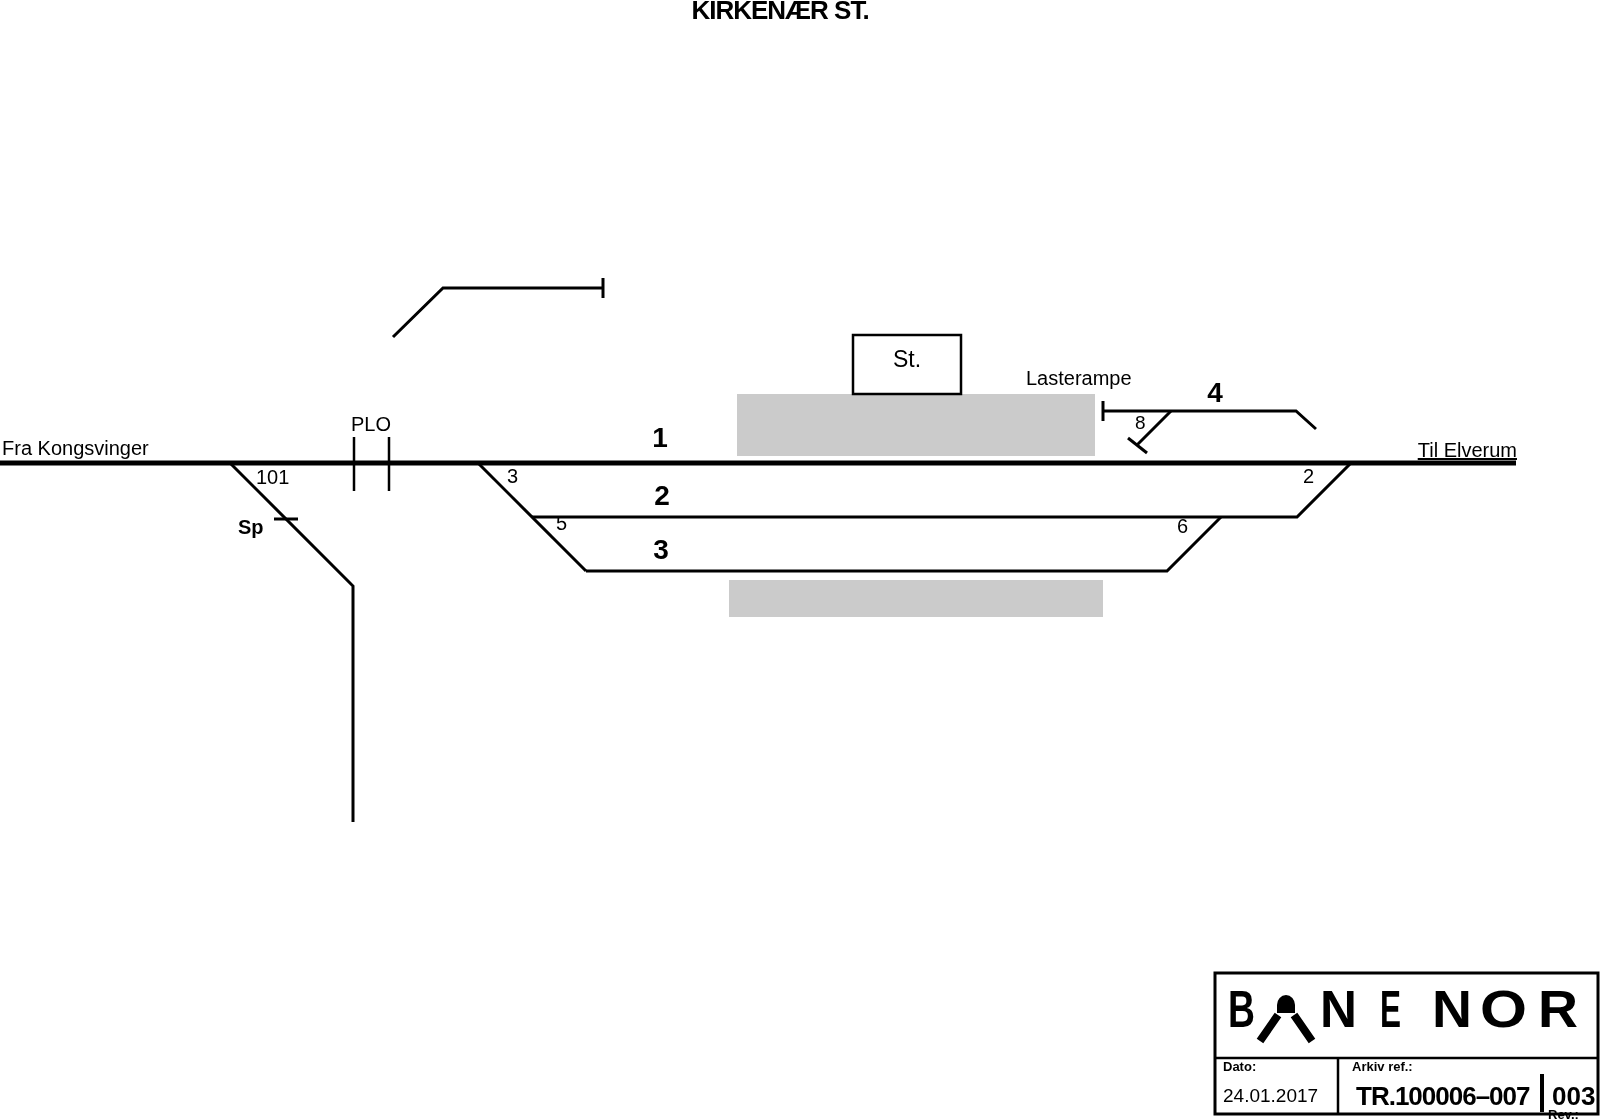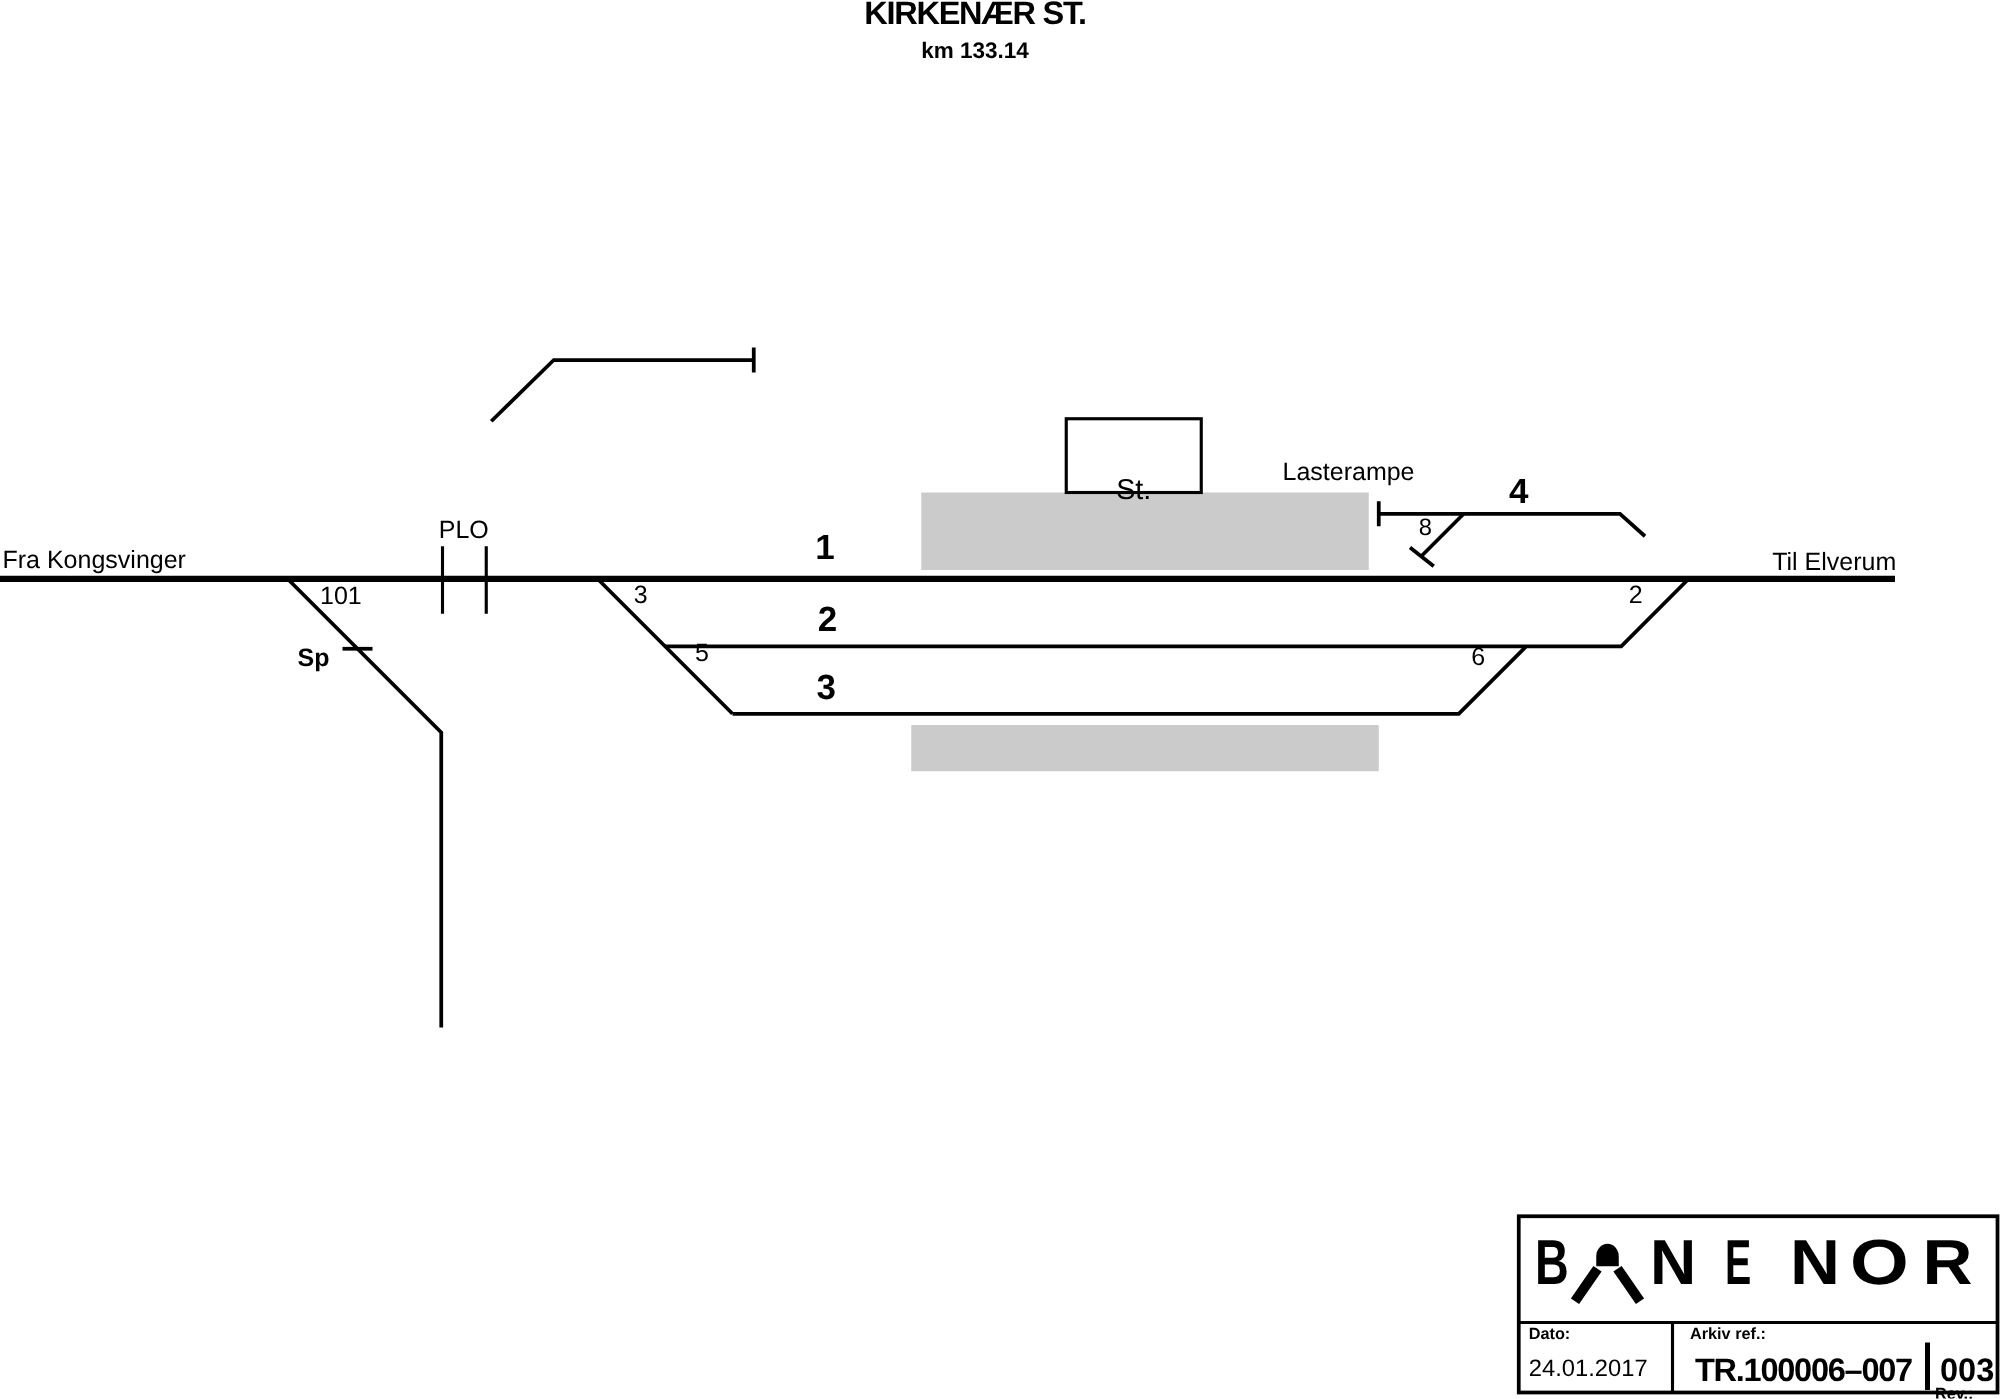--- a/index.html
+++ b/index.html
@@ -61,28 +61,27 @@
       <path d="M 1278,1015 L 1260,1041 M 1294,1015 L 1312,1041" stroke="#000" stroke-width="8" fill="none"></path>
       <text x="1320" y="1027" textLength="37" lengthAdjust="spacingAndGlyphs">N</text>
       <text x="1380" y="1027" textLength="21" lengthAdjust="spacingAndGlyphs">E</text>
       <text x="1432" y="1027" textLength="40" lengthAdjust="spacingAndGlyphs">N</text>
       <text x="1480" y="1027" textLength="47" lengthAdjust="spacingAndGlyphs">O</text>
       <text x="1538" y="1027" textLength="40" lengthAdjust="spacingAndGlyphs">R</text>
     </g>
   </svg>
 
   <div class="lbl title ctr" style="left:530px;top:-3px;width:500px;">KIRKENÆR ST.</div>
-  <div class="lbl subtitle ctr" style="left:530px;top:31px;width:500px;">km 133.14</div>
 
   <div class="lbl sm" style="left:2px;top:438px;">Fra Kongsvinger</div>
-  <div class="lbl sm" style="right:83px;top:440px;">Til Elverum</div>
+  <div class="lbl sm" style="right:83px;top:440px;text-decoration:underline;">Til Elverum</div>
 
   <div class="lbl sm ctr" style="left:345px;top:414px;width:52px;">PLO</div>
   <div class="lbl sm" style="left:238px;top:517px;font-weight:bold;">Sp</div>
-  <div class="lbl" style="left:853px;top:348px;width:108px;text-align:center;font-size:23px;margin-top:32px;">St.</div>
+  <div class="lbl" style="left:853px;top:348px;width:108px;text-align:center;font-size:23px;">St.</div>
   <div class="lbl sm" style="left:1026px;top:368px;text-align:center;">Lasterampe</div>
 
   <div class="lbl trk" style="left:630px;top:424px;">1</div>
   <div class="lbl trk" style="left:632px;top:482px;">2</div>
   <div class="lbl trk" style="left:631px;top:536px;">3</div>
   <div class="lbl trk" style="left:1185px;top:379px;">4</div>
 
   <div class="lbl sm" style="left:256px;top:467px;">101</div>
   <div class="lbl sm" style="left:507px;top:466px;">3</div>
   <div class="lbl sm" style="left:556px;top:513px;">5</div>

